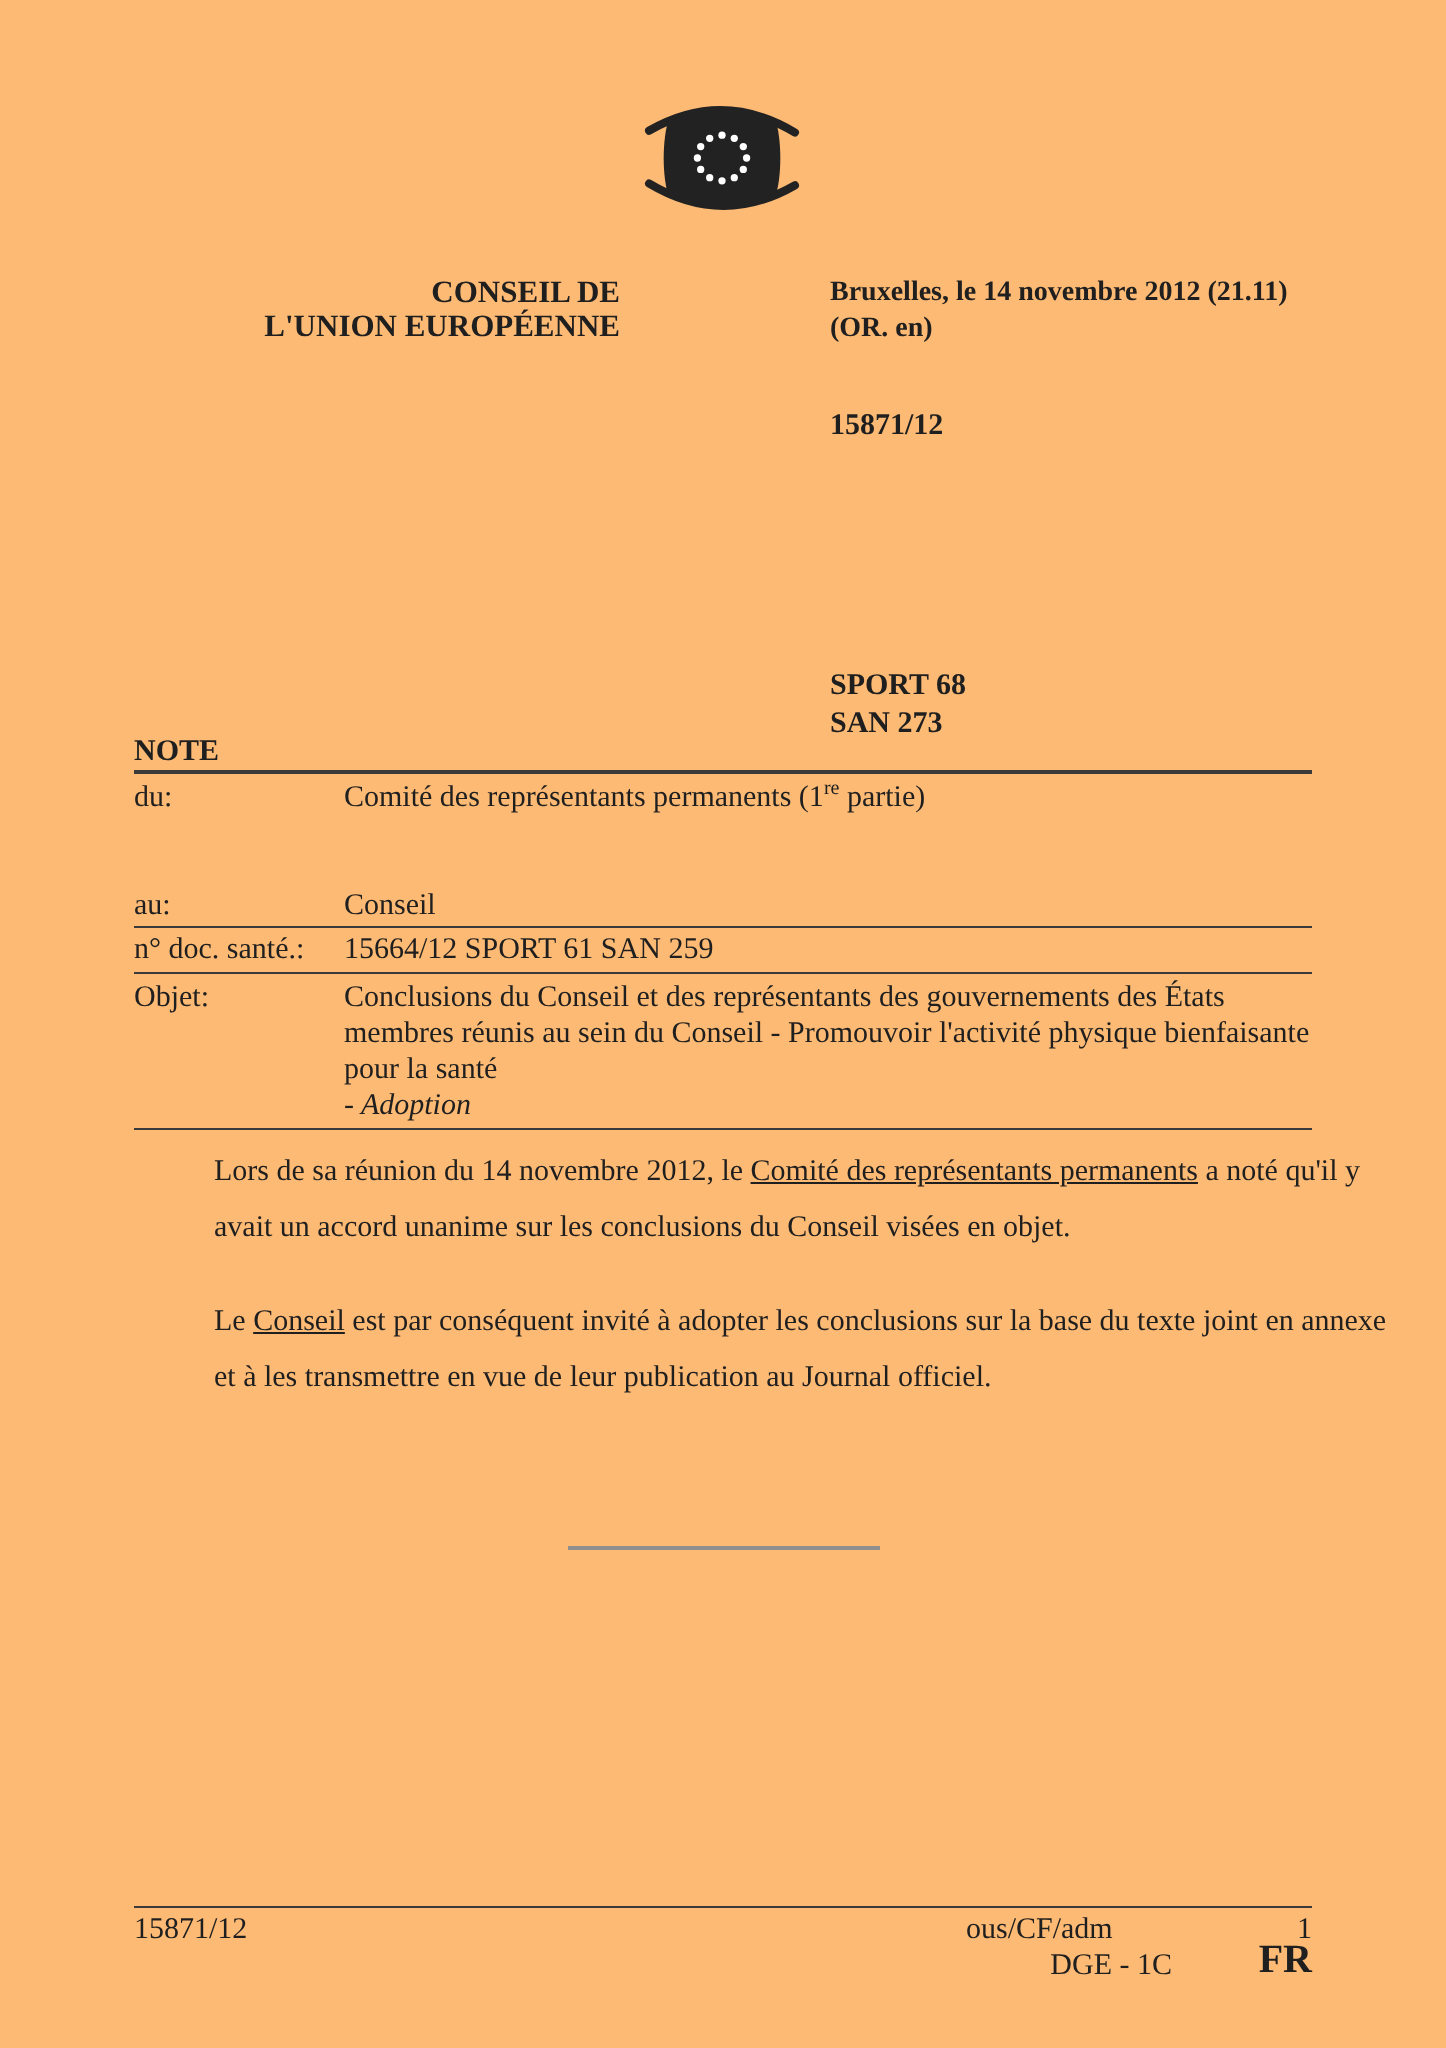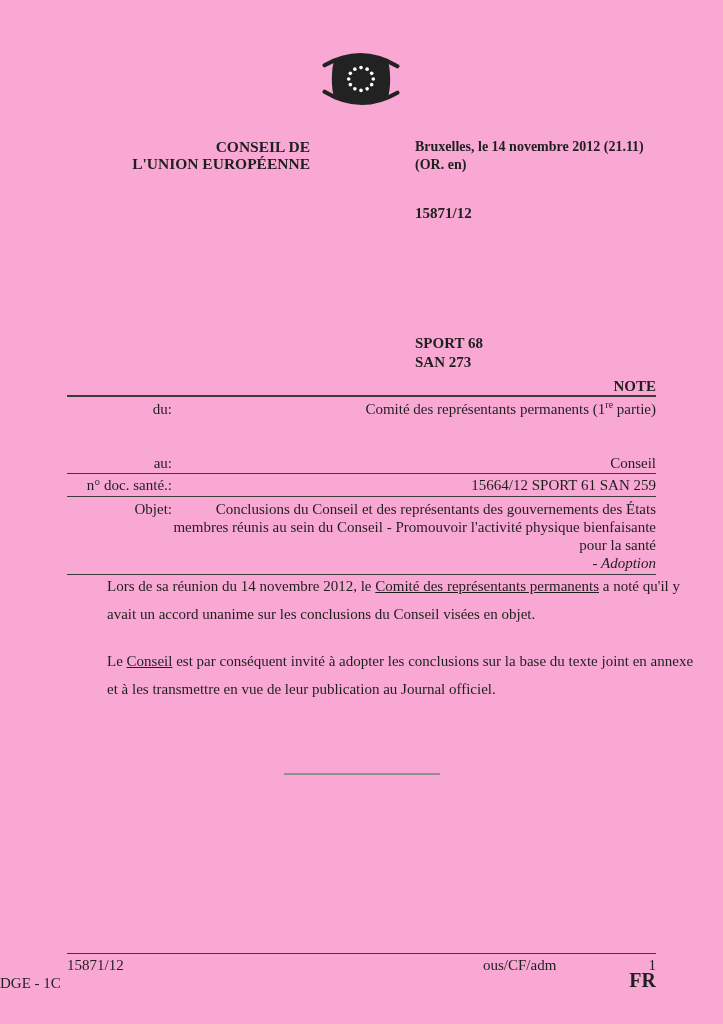--- a/index.html
+++ b/index.html
@@ -5,40 +5,40 @@
   :root{
     --text-color:#1f1f1f;
     --rule-dark:#3a3a3a;
     --rule-gray:#8f8f8f;
     --logo-color:#222222;
   }
   html,body{margin:0;padding:0;background:#ffffff;}
   .page{
     position:relative;
     width:723px;height:1024px;
-    background:#f9a8d4;
+    background:#fdba74;
     color:var(--text-color);
     font-family:"Liberation Serif","DejaVu Serif",serif;
     font-size:15px;
     overflow:hidden;
   }
   .logo{position:absolute;top:50px;left:320px;width:82px;height:58px;}
   .org-block{
     position:absolute;top:138px;left:67px;width:243px;
     text-align:right;font-weight:bold;font-size:15.5px;line-height:17px;
     white-space:nowrap;
   }
   .date-block{
     position:absolute;top:138px;left:415px;
     font-weight:bold;font-size:14px;line-height:18px;white-space:nowrap;
   }
   .docnum{position:absolute;top:205px;left:415px;font-weight:bold;}
   .codes{position:absolute;top:311px;left:415px;font-weight:bold;line-height:19px;margin-top:23px;}
 
-  .note-table{position:absolute;top:379px;left:67px;width:589px;text-align:right;}
+  .note-table{position:absolute;top:369px;left:67px;width:589px;}
   .note-title{
     font-weight:bold;line-height:15px;padding-bottom:1px;
     border-bottom:2px solid var(--rule-dark);
   }
   .nrow{display:flex;line-height:18px;}
   .nlabel{width:105px;flex:none;}
   .nvalue{flex:1;}
   .row-du{padding-top:3px;}
   .row-au{border-bottom:1.5px solid var(--rule-dark);padding-bottom:1px;margin-top:36px;}
   .row-prev{padding-top:2px;padding-bottom:2px;border-bottom:1.5px solid var(--rule-dark);}
@@ -50,21 +50,21 @@
   .p1{top:572px;}
   .p2{top:647px;}
   .u{text-decoration:underline;}
 
   .separator{position:absolute;top:773px;left:284px;width:156px;border-top:2px solid var(--rule-gray);}
 
   .footer-rule{position:absolute;top:953px;left:67px;width:589px;border-top:1.5px solid var(--rule-dark);}
   .f-doc{position:absolute;top:957px;left:67px;}
   .f-ref{position:absolute;top:957px;left:483px;}
   .f-page{position:absolute;top:957px;right:67px;}
-  .f-dir{position:absolute;top:975px;left:0;width:586px;text-align:left;}
+  .f-dir{position:absolute;top:975px;left:0;width:586px;text-align:right;}
   .f-lang{position:absolute;top:969px;right:67px;font-weight:bold;font-size:20px;}
 </style>
 </head>
 <body>
 
 <div class="page">
 
   <div class="logo">
     <svg viewBox="0 0 90 62" width="82" height="58">
       <path d="M5,16 Q45,-7 85,17" fill="none" stroke="#222222" stroke-width="4.5" stroke-linecap="round"></path>

